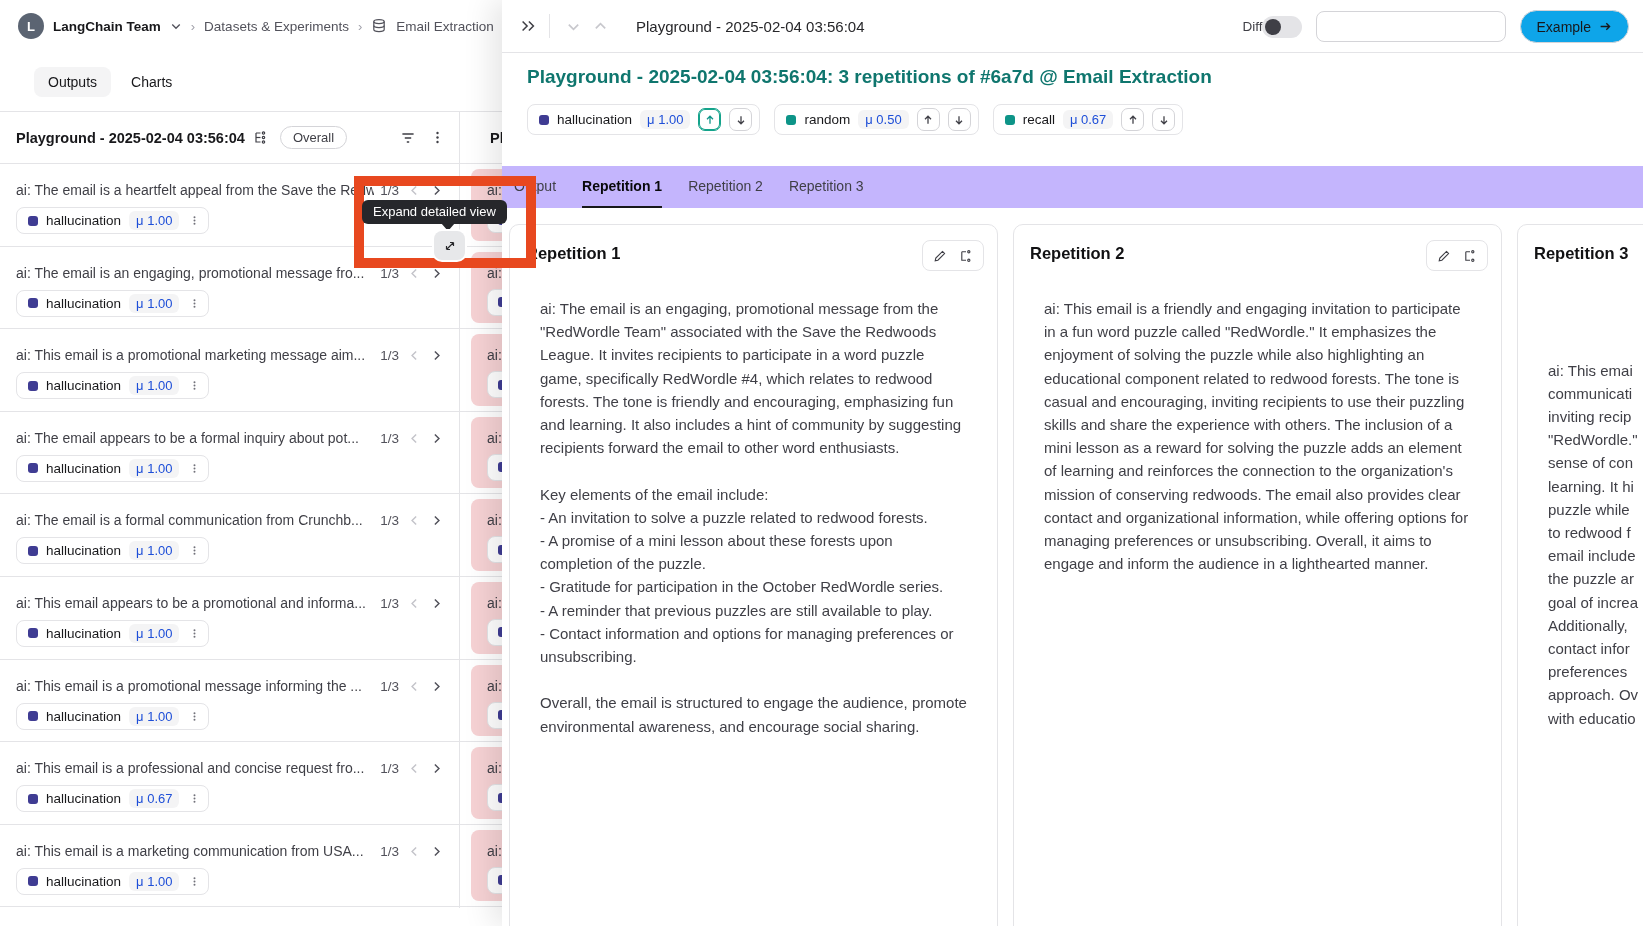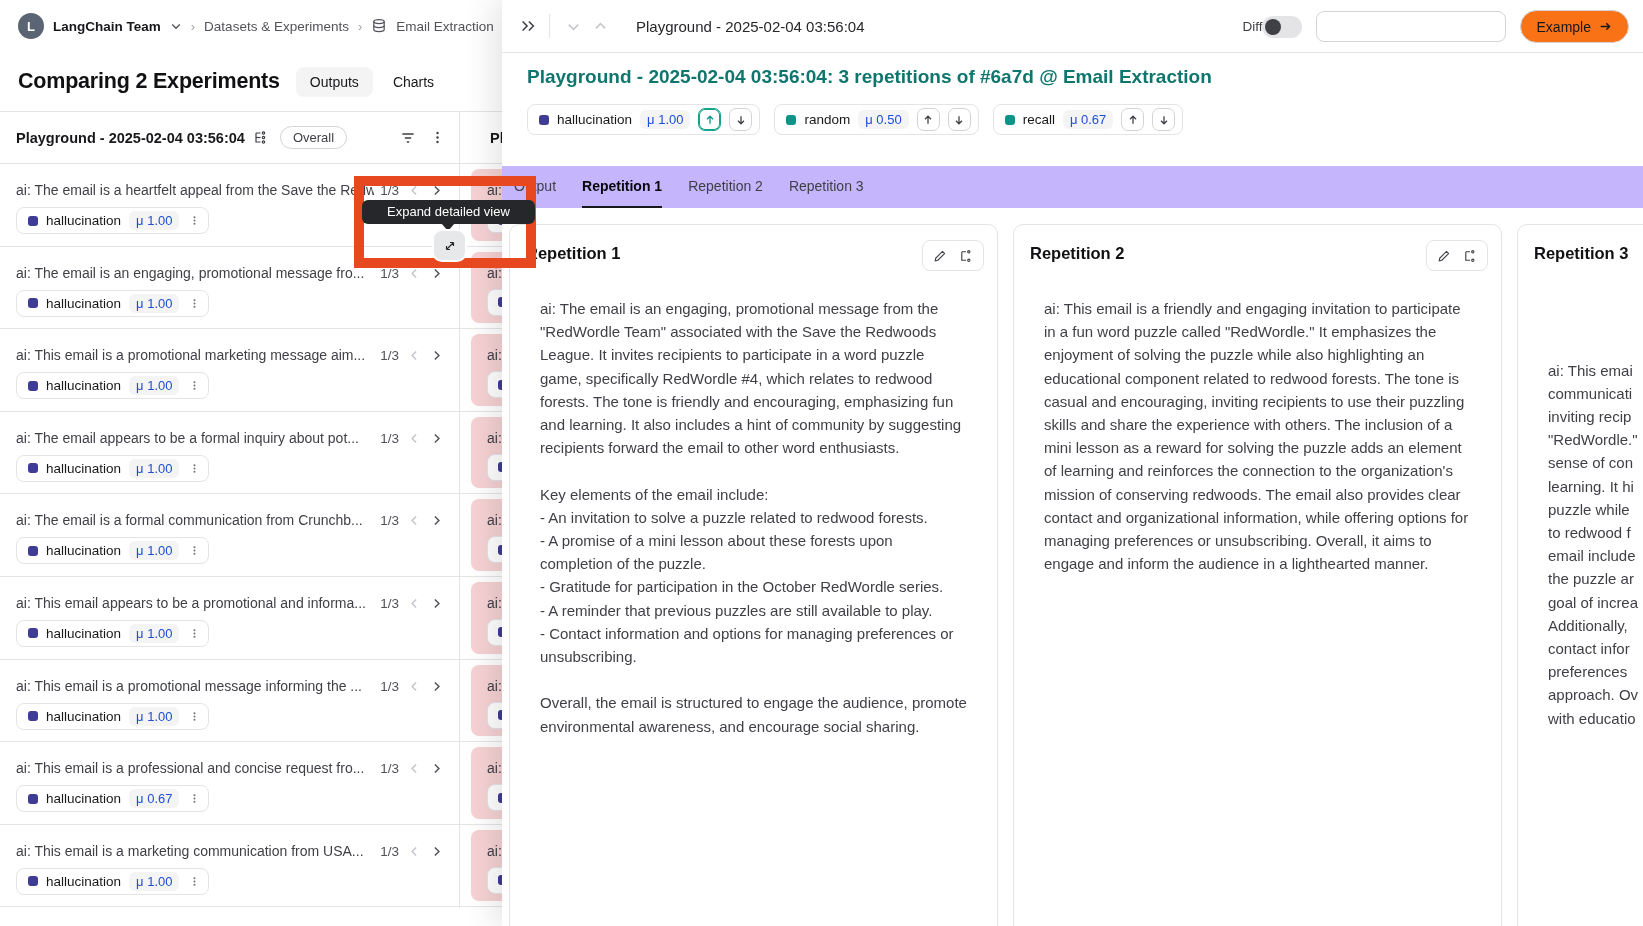--- a/index.html
+++ b/index.html
@@ -69,21 +69,21 @@
   .ov-title { margin-left:22px; font-size:15px; font-weight:500; color:#27272a; }
   .ov-head-right { position:absolute; right:14px; top:0; height:53px; display:flex; align-items:center; gap:14px; }
   .diff-wrap { display:flex; align-items:center; gap:0; }
   .diff-label { font-size:13.5px; color:#3f3f46; }
   .toggle { width:40px; height:22px; border-radius:11px; background:#e4e4e7; position:relative; cursor:pointer; }
   .toggle .knob { position:absolute; left:3px; top:3px; width:16px; height:16px; border-radius:50%; background:#3f3f46; }
   .seg-group { display:flex; border:1px solid #d4d4d8; border-radius:8px; overflow:hidden; height:31px; }
   .seg { font-size:13.5px; color:#4d7c0f; padding:0 13px; display:flex; align-items:center; cursor:pointer; background:#fff;margin-top:44px; }
   .seg + .seg { border-left:1px solid #d4d4d8; }
   .seg.active { background:#f4f4f5; font-weight:500; }
-  .example-btn { height:33px; border:1px solid #d4d4d8; border-radius:999px; background:#f97316; display:flex; align-items:center; gap:8px; padding:0 16px; font-size:14px; font-weight:500; color:#18181b; cursor:pointer; }
+  .example-btn { height:33px; border:1px solid #d4d4d8; border-radius:999px; background:#0ea5e9; display:flex; align-items:center; gap:8px; padding:0 16px; font-size:14px; font-weight:500; color:#18181b; cursor:pointer; }
 
   .ov-heading { position:absolute; left:25px; top:66px; font-size:19px; font-weight:700; color:#0f766e; white-space:nowrap; }
   .metrics { position:absolute; left:25px; top:104px; display:flex; gap:14px; }
   .metric { display:flex; align-items:center; gap:8px; height:31px; border:1px solid #e4e4e7; border-radius:8px; padding:0 7px 0 11px; background:#fff; }
   .arrow-btn { width:23px; height:23px; border:1px solid #d4d4d8; border-radius:7px; display:flex; align-items:center; justify-content:center; color:#3f3f46; cursor:pointer; background:#fff; }
   .arrow-btn.up.sel { border-color:#14a38b; color:#0d9488; box-shadow:0 0 0 1px #14a38b inset; }
 
   .tabbar { position:absolute; left:0; top:166px; width:100%; height:42px; background:#c4b5fd; display:flex; align-items:stretch; padding-left:12px; gap:26px; }
   .tab { font-size:14px; color:#3f3f46; display:flex; align-items:center; border-bottom:2.5px solid transparent; cursor:pointer; white-space:nowrap; }
   .tab.active { color:#09090b; font-weight:700; border-bottom-color:#18181b; }
@@ -92,21 +92,21 @@
   .card { width:489px; flex:none; height:760px; border:1px solid #e4e4e7; border-radius:10px; background:#fff; position:relative; }
   .card-head { display:flex; justify-content:space-between; align-items:flex-start; padding:15px 13px 0 16px; }
   .card-title { font-size:16.5px; font-weight:700; color:#111113; padding-top:4px; }
   .card-tools { display:flex; border:1px solid #e4e4e7; border-radius:8px; height:31px; align-items:center; padding:0 4px; }
   .tool-btn { width:26px; height:26px; display:flex; align-items:center; justify-content:center; color:#3f3f46; cursor:pointer; }
   .card-body { padding:26px 30px 0 30px; font-size:15px; line-height:23.2px; color:#3f3f46; white-space:pre-wrap; }
   .card-body.lines div { white-space:nowrap; overflow:hidden; }
 
   
   .red-box { position:absolute; left:354px; top:176px; width:182px; height:92px; border:10px solid #e8481f; z-index:30; pointer-events:none; }
-  .tooltip { position:absolute; left:362px; top:200px; height:24px; line-height:24px; padding:0 25px; background:#26272b; color:#fff; font-size:13px; border-radius:6px; white-space:nowrap; z-index:40; }
+  .tooltip { position:absolute; left:362px; top:200px; height:24px; line-height:24px; padding:0 11px; background:#26272b; color:#fff; font-size:13px; border-radius:6px; white-space:nowrap; z-index:40; }
   .tooltip-arrow { position:absolute; left:441px; top:223px; width:0; height:0; border-left:7px solid transparent; border-right:7px solid transparent; border-top:8px solid #26272b; z-index:40; }
   .expand-btn { position:absolute; left:434px; top:231px; width:31px; height:29px; background:#e7e8ea; border-radius:8px; display:flex; align-items:center; justify-content:center; color:#27272a; z-index:40; cursor:pointer; box-shadow:0 0 0 2px #fff; }
 </style>
 </head>
 <body>
 
 <div class="stage">
 
   <div class="topbar">
     <div class="avatar">L</div>
@@ -124,21 +124,20 @@
           <ellipse cx="10" cy="4.5" rx="6.5" ry="2.5"></ellipse>
           <path d="M3.5 4.5v5c0 1.4 2.9 2.5 6.5 2.5s6.5-1.1 6.5-2.5v-5"></path>
           <path d="M3.5 9.5v5c0 1.4 2.9 2.5 6.5 2.5s6.5-1.1 6.5-2.5v-5"></path>
         </svg>
     </span>
     <span class="crumb">Email Extraction</span>
     <span class="crumb-sep">›</span>
   </div>
 
   <div class="titlerow">
-    <h1 class="page-title">Comparing 2 Experiments</h1>
     <div class="view-group">
       <span class="view-btn active">Outputs</span>
       <span class="view-btn">Charts</span>
     </div>
   </div>
   <div class="hline"></div>
 
   <div class="panel-head">
     <span class="exp-name">Playground - 2025-02-04 03:56:04</span>
     <span class="icon lineage-ic">

